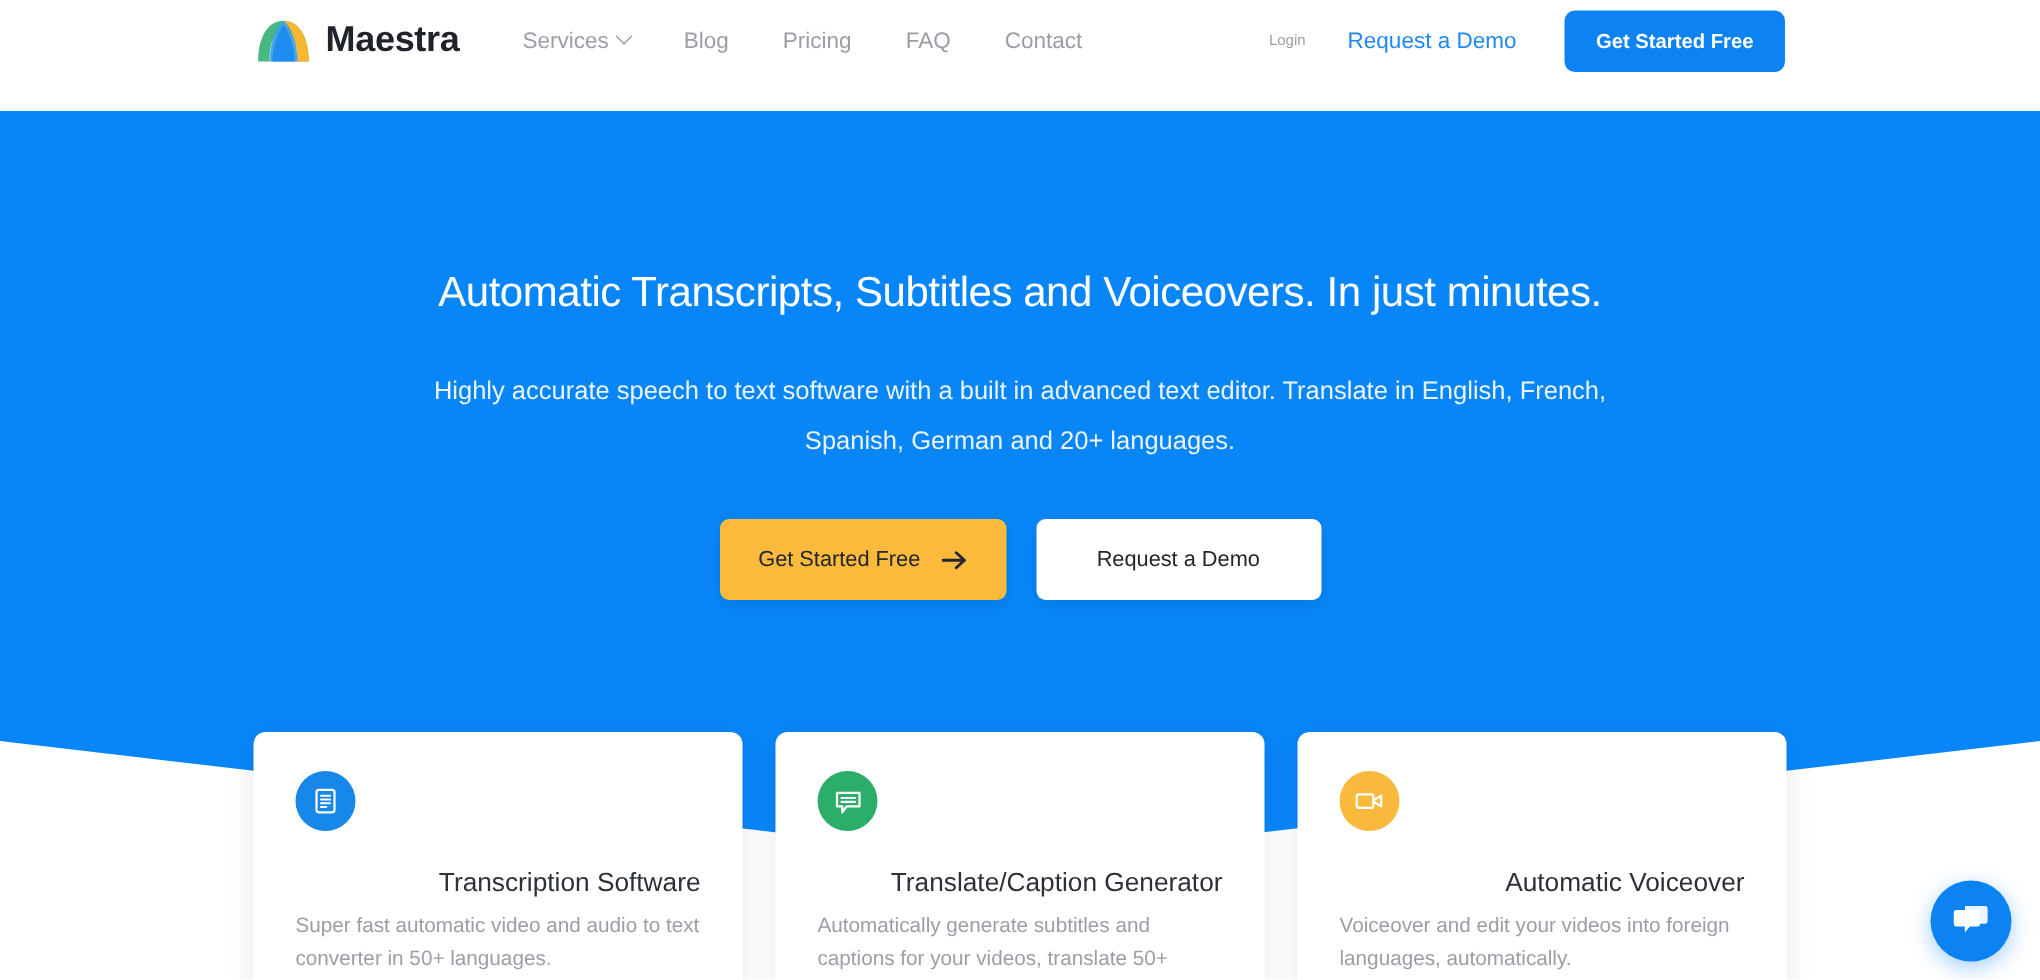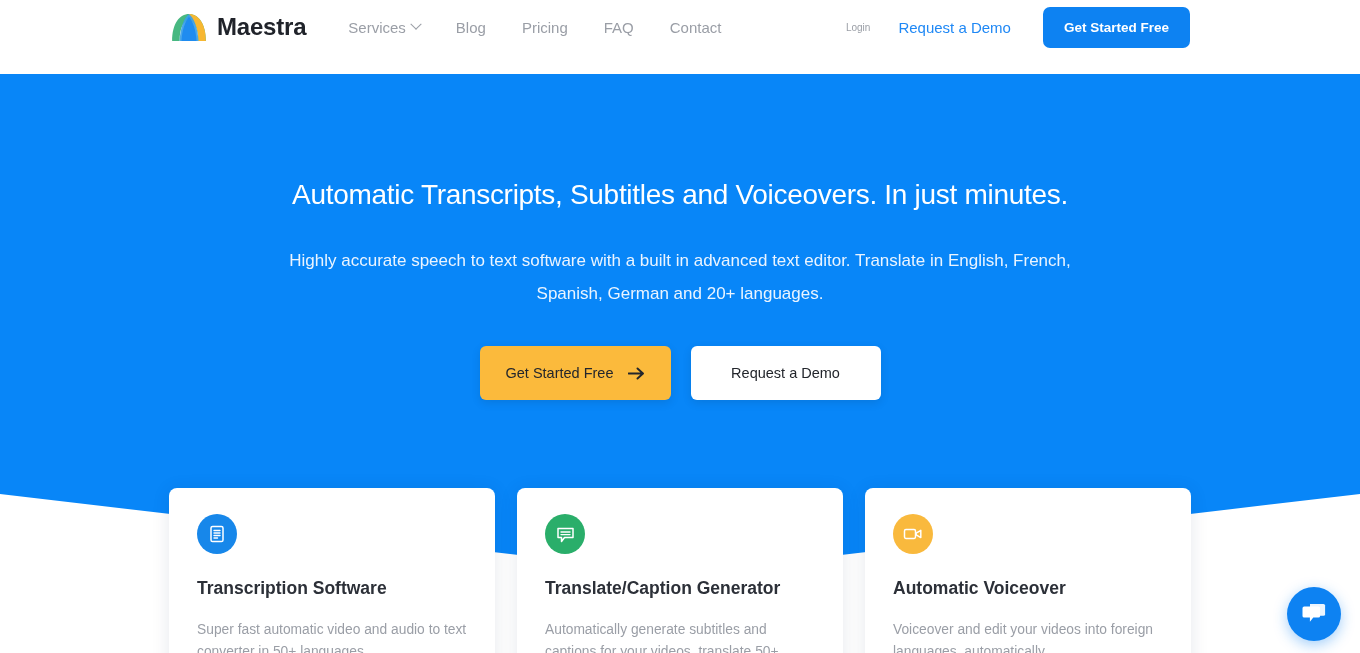--- a/index.html
+++ b/index.html
@@ -176,23 +176,24 @@
     border-radius: 50%;
     display: flex; align-items: center; justify-content: center;
     margin-bottom: 24px;
   }
   .ic-blue { background: #1787ea; }
   .ic-green { background: #2aae6a; }
   .ic-amber { background: #f9b93d; }
   .card-title {
     font-size: 17.5px;
     color: #2c3038;
-    font-weight: 700;
-    margin-bottom: 20px;
+    font-weight: 400;
+    margin-bottom: 7px;
     white-space: nowrap;
+    text-align: right;
   }
   .card-desc {
     font-size: 13.8px;
     line-height: 22px;
     color: #9a9ea6;
   }
 
   
   .chat-widget {
     position: absolute;

